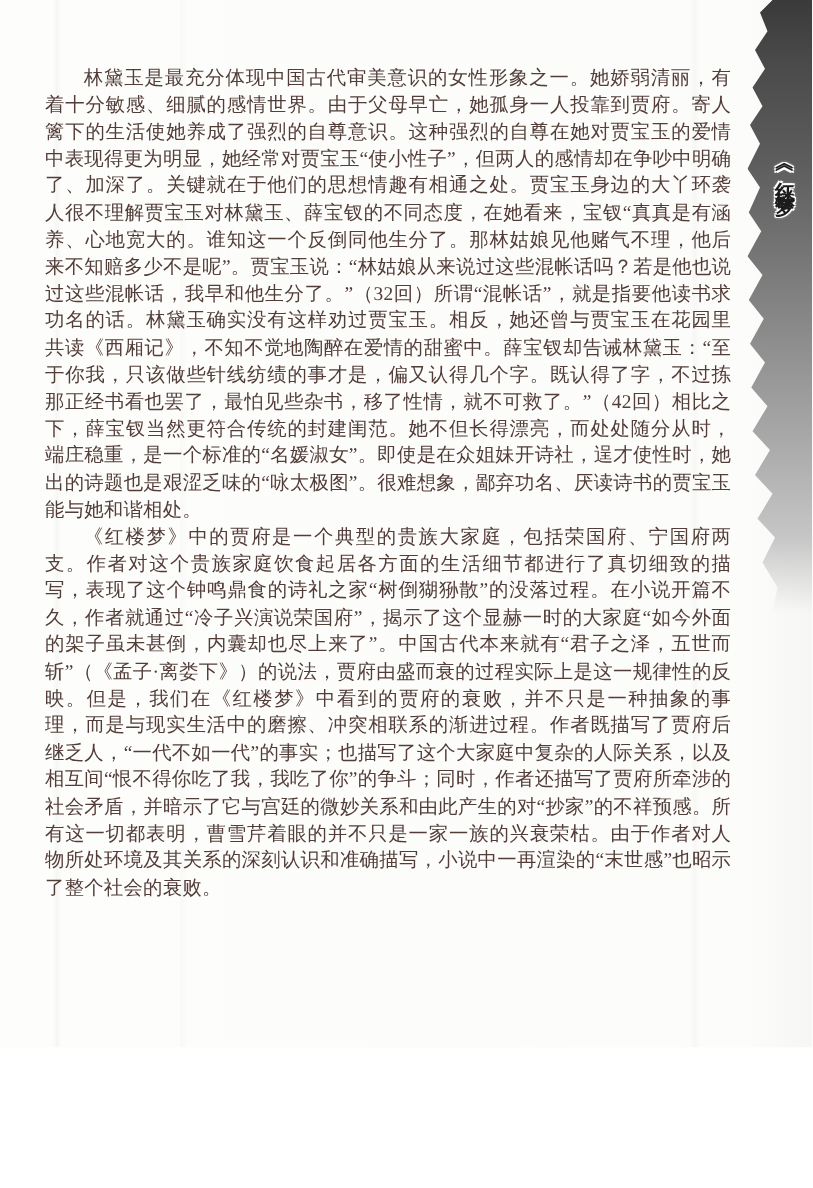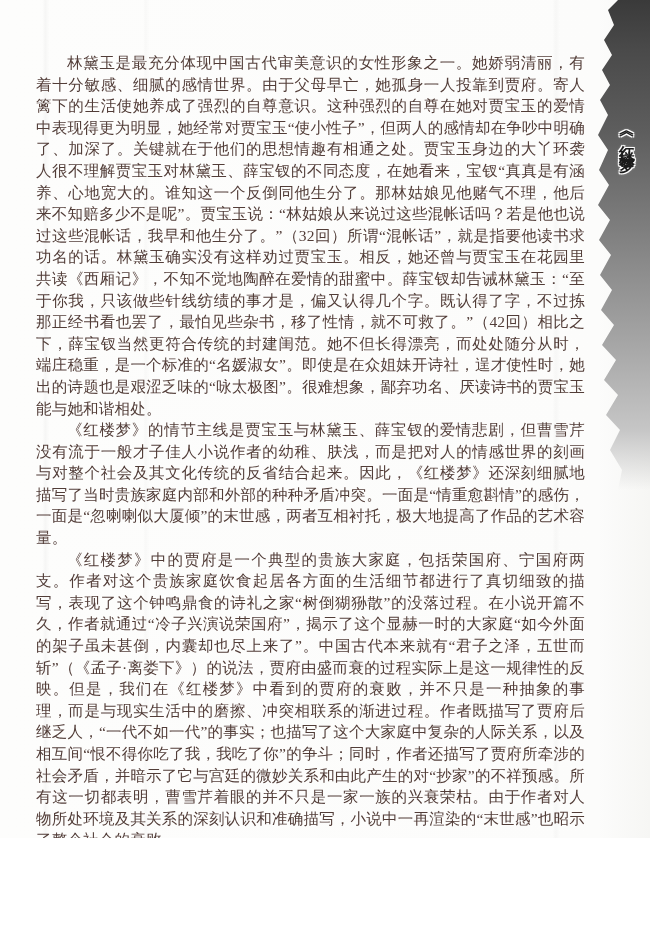--- a/index.html
+++ b/index.html
@@ -134,21 +134,20 @@
 <div class="page">
 
   <div class="scan-streaks"></div>
 
   <div class="torn-band"></div>
 
   <div class="sidebar-title">《红楼梦》</div>
 
   <div class="content">
     <p>林黛玉是最充分体现中国古代审美意识的女性形象之一。她娇弱清丽，有着十分敏感、细腻的感情世界。由于父母早亡，她孤身一人投靠到贾府。寄人篱下的生活使她养成了强烈的自尊意识。这种强烈的自尊在她对贾宝玉的爱情中表现得更为明显，她经常对贾宝玉“使小性子”，但两人的感情却在争吵中明确了、加深了。关键就在于他们的思想情趣有相通之处。贾宝玉身边的大丫环袭人很不理解贾宝玉对林黛玉、薛宝钗的不同态度，在她看来，宝钗“真真是有涵养、心地宽大的。谁知这一个反倒同他生分了。那林姑娘见他赌气不理，他后来不知赔多少不是呢”。贾宝玉说：“林姑娘从来说过这些混帐话吗？若是他也说过这些混帐话，我早和他生分了。”（32回）所谓“混帐话”，就是指要他读书求功名的话。林黛玉确实没有这样劝过贾宝玉。相反，她还曾与贾宝玉在花园里共读《西厢记》，不知不觉地陶醉在爱情的甜蜜中。薛宝钗却告诫林黛玉：“至于你我，只该做些针线纺绩的事才是，偏又认得几个字。既认得了字，不过拣那正经书看也罢了，最怕见些杂书，移了性情，就不可救了。”（42回）相比之下，薛宝钗当然更符合传统的封建闺范。她不但长得漂亮，而处处随分从时，端庄稳重，是一个标准的“名媛淑女”。即使是在众姐妹开诗社，逞才使性时，她出的诗题也是艰涩乏味的“咏太极图”。很难想象，鄙弃功名、厌读诗书的贾宝玉能与她和谐相处。</p>
-    <p>《红楼梦》的情节主线是贾宝玉与林黛玉、薛宝钗的爱情悲剧，但曹雪芹没有流于一般才子佳人小说作者的幼稚、肤浅，而是把对人的情感世界的刻画与对整个社会及其文化传统的反省结合起来。因此，《红楼梦》还深刻细腻地描写了当时贵族家庭内部和外部的种种矛盾冲突。一面是“情重愈斟情”的感伤，一面是“忽喇喇似大厦倾”的末世感，两者互相衬托，极大地提高了作品的艺术容量。</p>
     <p>《红楼梦》中的贾府是一个典型的贵族大家庭，包括荣国府、宁国府两支。作者对这个贵族家庭饮食起居各方面的生活细节都进行了真切细致的描写，表现了这个钟鸣鼎食的诗礼之家“树倒猢狲散”的没落过程。在小说开篇不久，作者就通过“冷子兴演说荣国府”，揭示了这个显赫一时的大家庭“如今外面的架子虽未甚倒，内囊却也尽上来了”。中国古代本来就有“君子之泽，五世而斩”（《孟子·离娄下》）的说法，贾府由盛而衰的过程实际上是这一规律性的反映。但是，我们在《红楼梦》中看到的贾府的衰败，并不只是一种抽象的事理，而是与现实生活中的磨擦、冲突相联系的渐进过程。作者既描写了贾府后继乏人，“一代不如一代”的事实；也描写了这个大家庭中复杂的人际关系，以及相互间“恨不得你吃了我，我吃了你”的争斗；同时，作者还描写了贾府所牵涉的社会矛盾，并暗示了它与宫廷的微妙关系和由此产生的对“抄家”的不祥预感。所有这一切都表明，曹雪芹着眼的并不只是一家一族的兴衰荣枯。由于作者对人物所处环境及其关系的深刻认识和准确描写，小说中一再渲染的“末世感”也昭示了整个社会的衰败。</p>
 
   </div>
 
   <div class="page-number">101</div>
 
   <div class="subject-bar">语文</div>
 
   <div class="footer-rule"></div>
 

